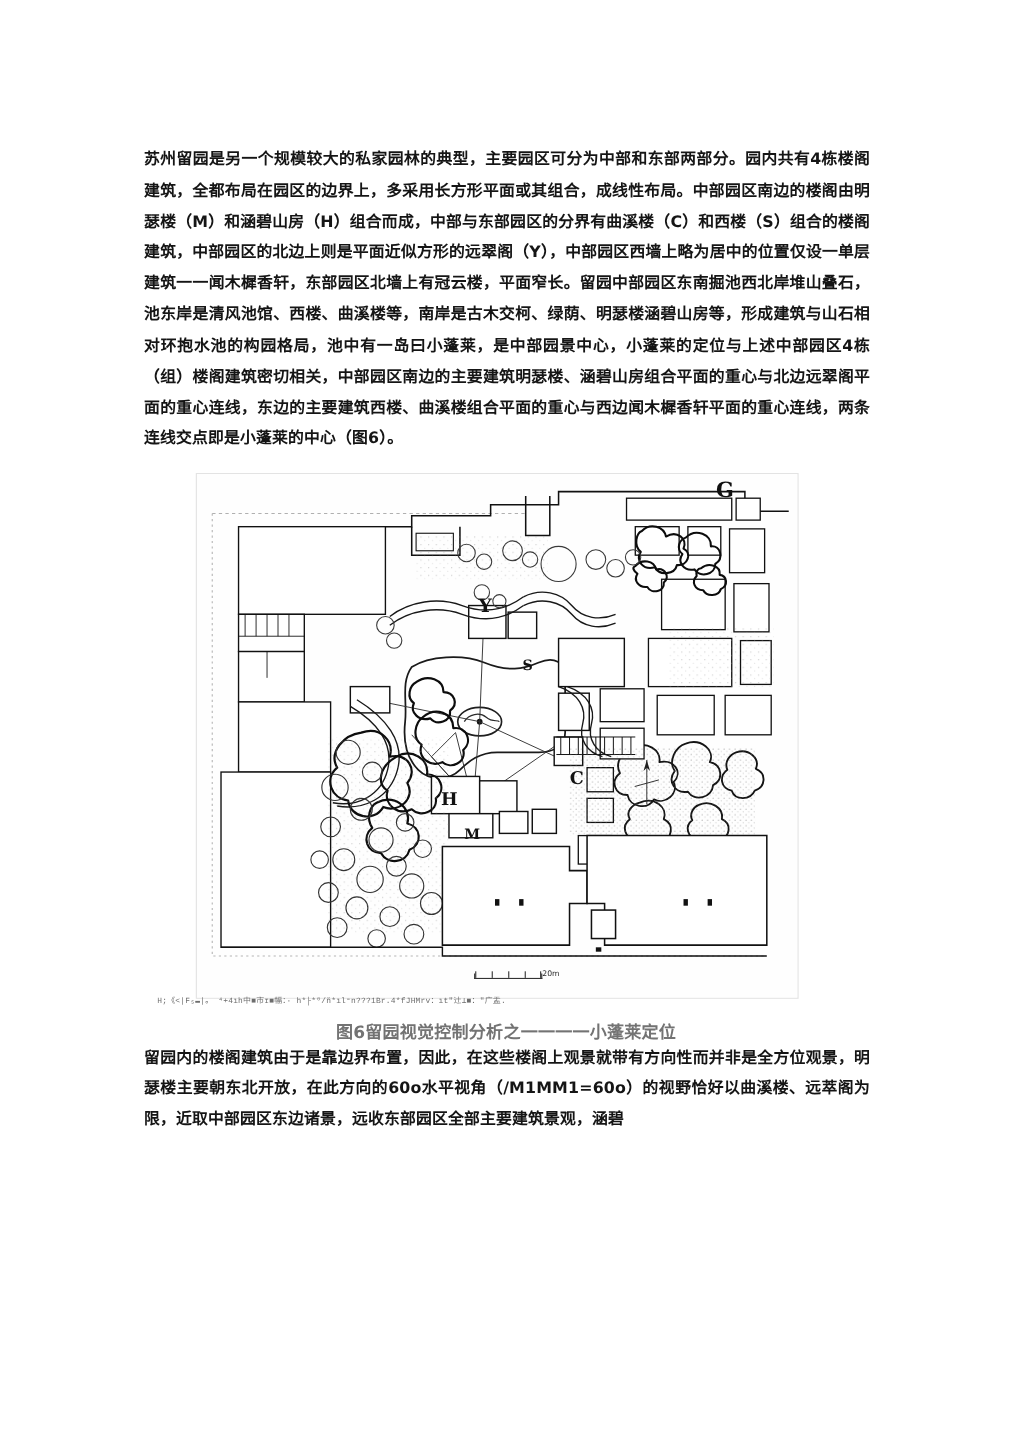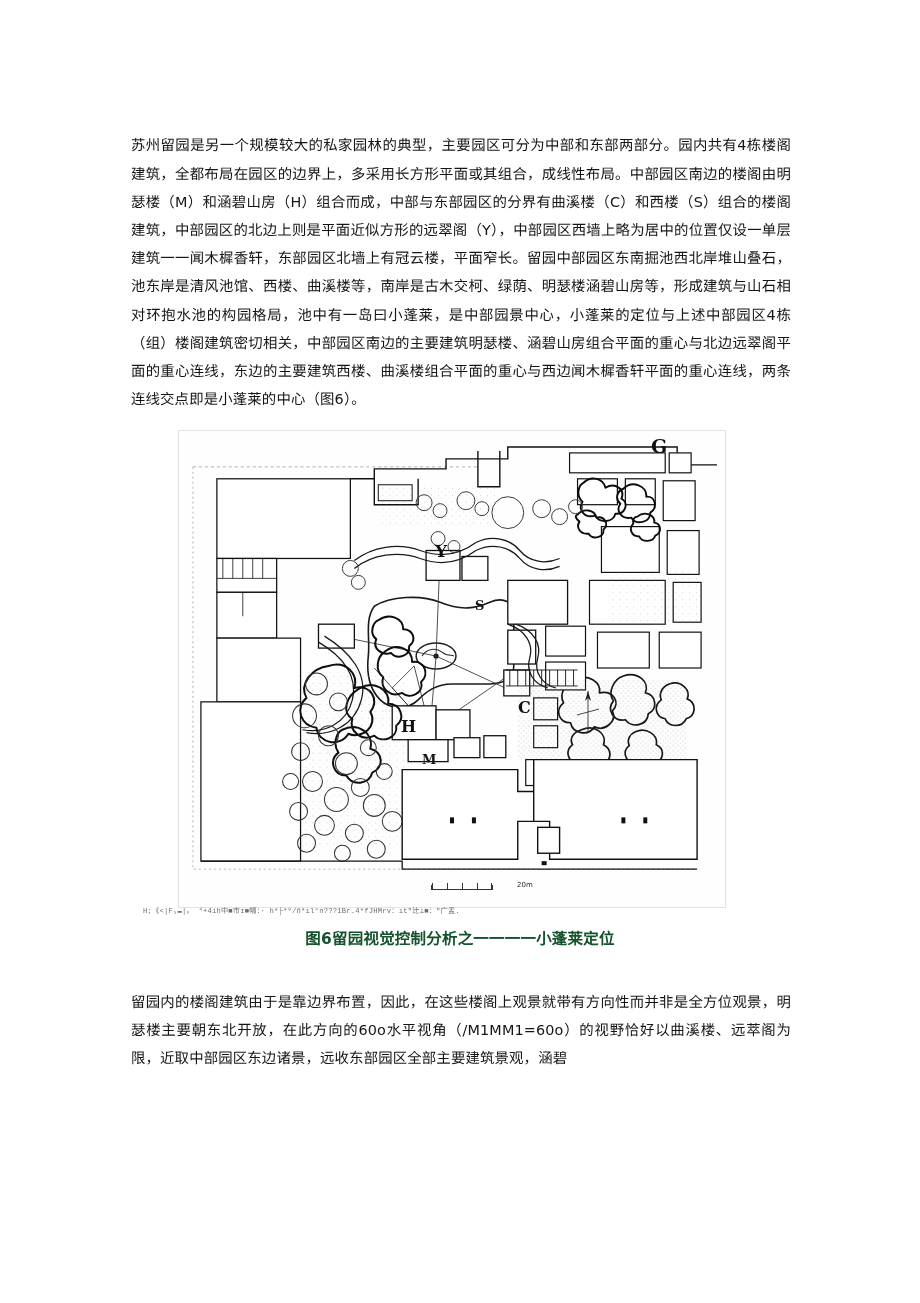--- a/index.html
+++ b/index.html
@@ -27,24 +27,24 @@
   .para {
     position: absolute;
     left: 131px;
     width: 660px;
     font-size: 14.4px;
     line-height: 28.2px;
     letter-spacing: 0.15px;
     text-align: justify;
     text-justify: inter-ideograph;
     color: #151515;
-    font-weight: 400;
+    font-weight: 700;
   }
   #para-top  { top: 117px; }
-  #para-bottom { top: 968px; margin-top: 20px; }
+  #para-bottom { top: 928px; margin-top: 20px; }
 
   
   .figure-wrap {
     position: absolute;
     left: 178px;
     top: 430px;
     width: 548px;
     height: 478px;
   }
   .figure-frame {
@@ -92,21 +92,20 @@
     top: -2px;
     width: 1px; height: 6px;
     background: #333;
   }
   .scalebar .scale-text {
     position: absolute;
     left: 62px; top: 0;
     font-size: 7px;
     color: #2a2a2a;
     font-family: "DejaVu Sans", "Liberation Sans", sans-serif;
-    padding-left: 24px;
   }
 
   
   .north-arrow {
     position: absolute;
     left: 396px;
     top: 258px;
     width: 26px;
     height: 44px;
   }
@@ -126,21 +125,21 @@
     font-family: Liberation Mono, monospace;
   }
   .fig-caption {
     position: absolute;
     left: 0;
     top: 926px;
     width: 920px;
     text-align: center;
     font-size: 15.5px;
     font-weight: 700;
-    color: #14532d;
+    color: #737373;
     letter-spacing: 0.2px;
   }
 </style>
 </head>
 <body>
 
 <div class="page">
 
   <p class="para" id="para-top">苏州留园是另一个规模较大的私家园林的典型，主要园区可分为中部和东部两部分。园内共有4栋楼阁建筑，全都布局在园区的边界上，多采用长方形平面或其组合，成线性布局。中部园区南边的楼阁由明瑟楼（M）和涵碧山房（H）组合而成，中部与东部园区的分界有曲溪楼（C）和西楼（S）组合的楼阁建筑，中部园区的北边上则是平面近似方形的远翠阁（Y），中部园区西墙上略为居中的位置仅设一单层建筑一一闻木樨香轩，东部园区北墙上有冠云楼，平面窄长。留园中部园区东南掘池西北岸堆山叠石，池东岸是清风池馆、西楼、曲溪楼等，南岸是古木交柯、绿荫、明瑟楼涵碧山房等，形成建筑与山石相对环抱水池的构园格局，池中有一岛曰小蓬莱，是中部园景中心，小蓬莱的定位与上述中部园区4栋（组）楼阁建筑密切相关，中部园区南边的主要建筑明瑟楼、涵碧山房组合平面的重心与北边远翠阁平面的重心连线，东边的主要建筑西楼、曲溪楼组合平面的重心与西边闻木樨香轩平面的重心连线，两条连线交点即是小蓬莱的中心（图6）。</p>
 

